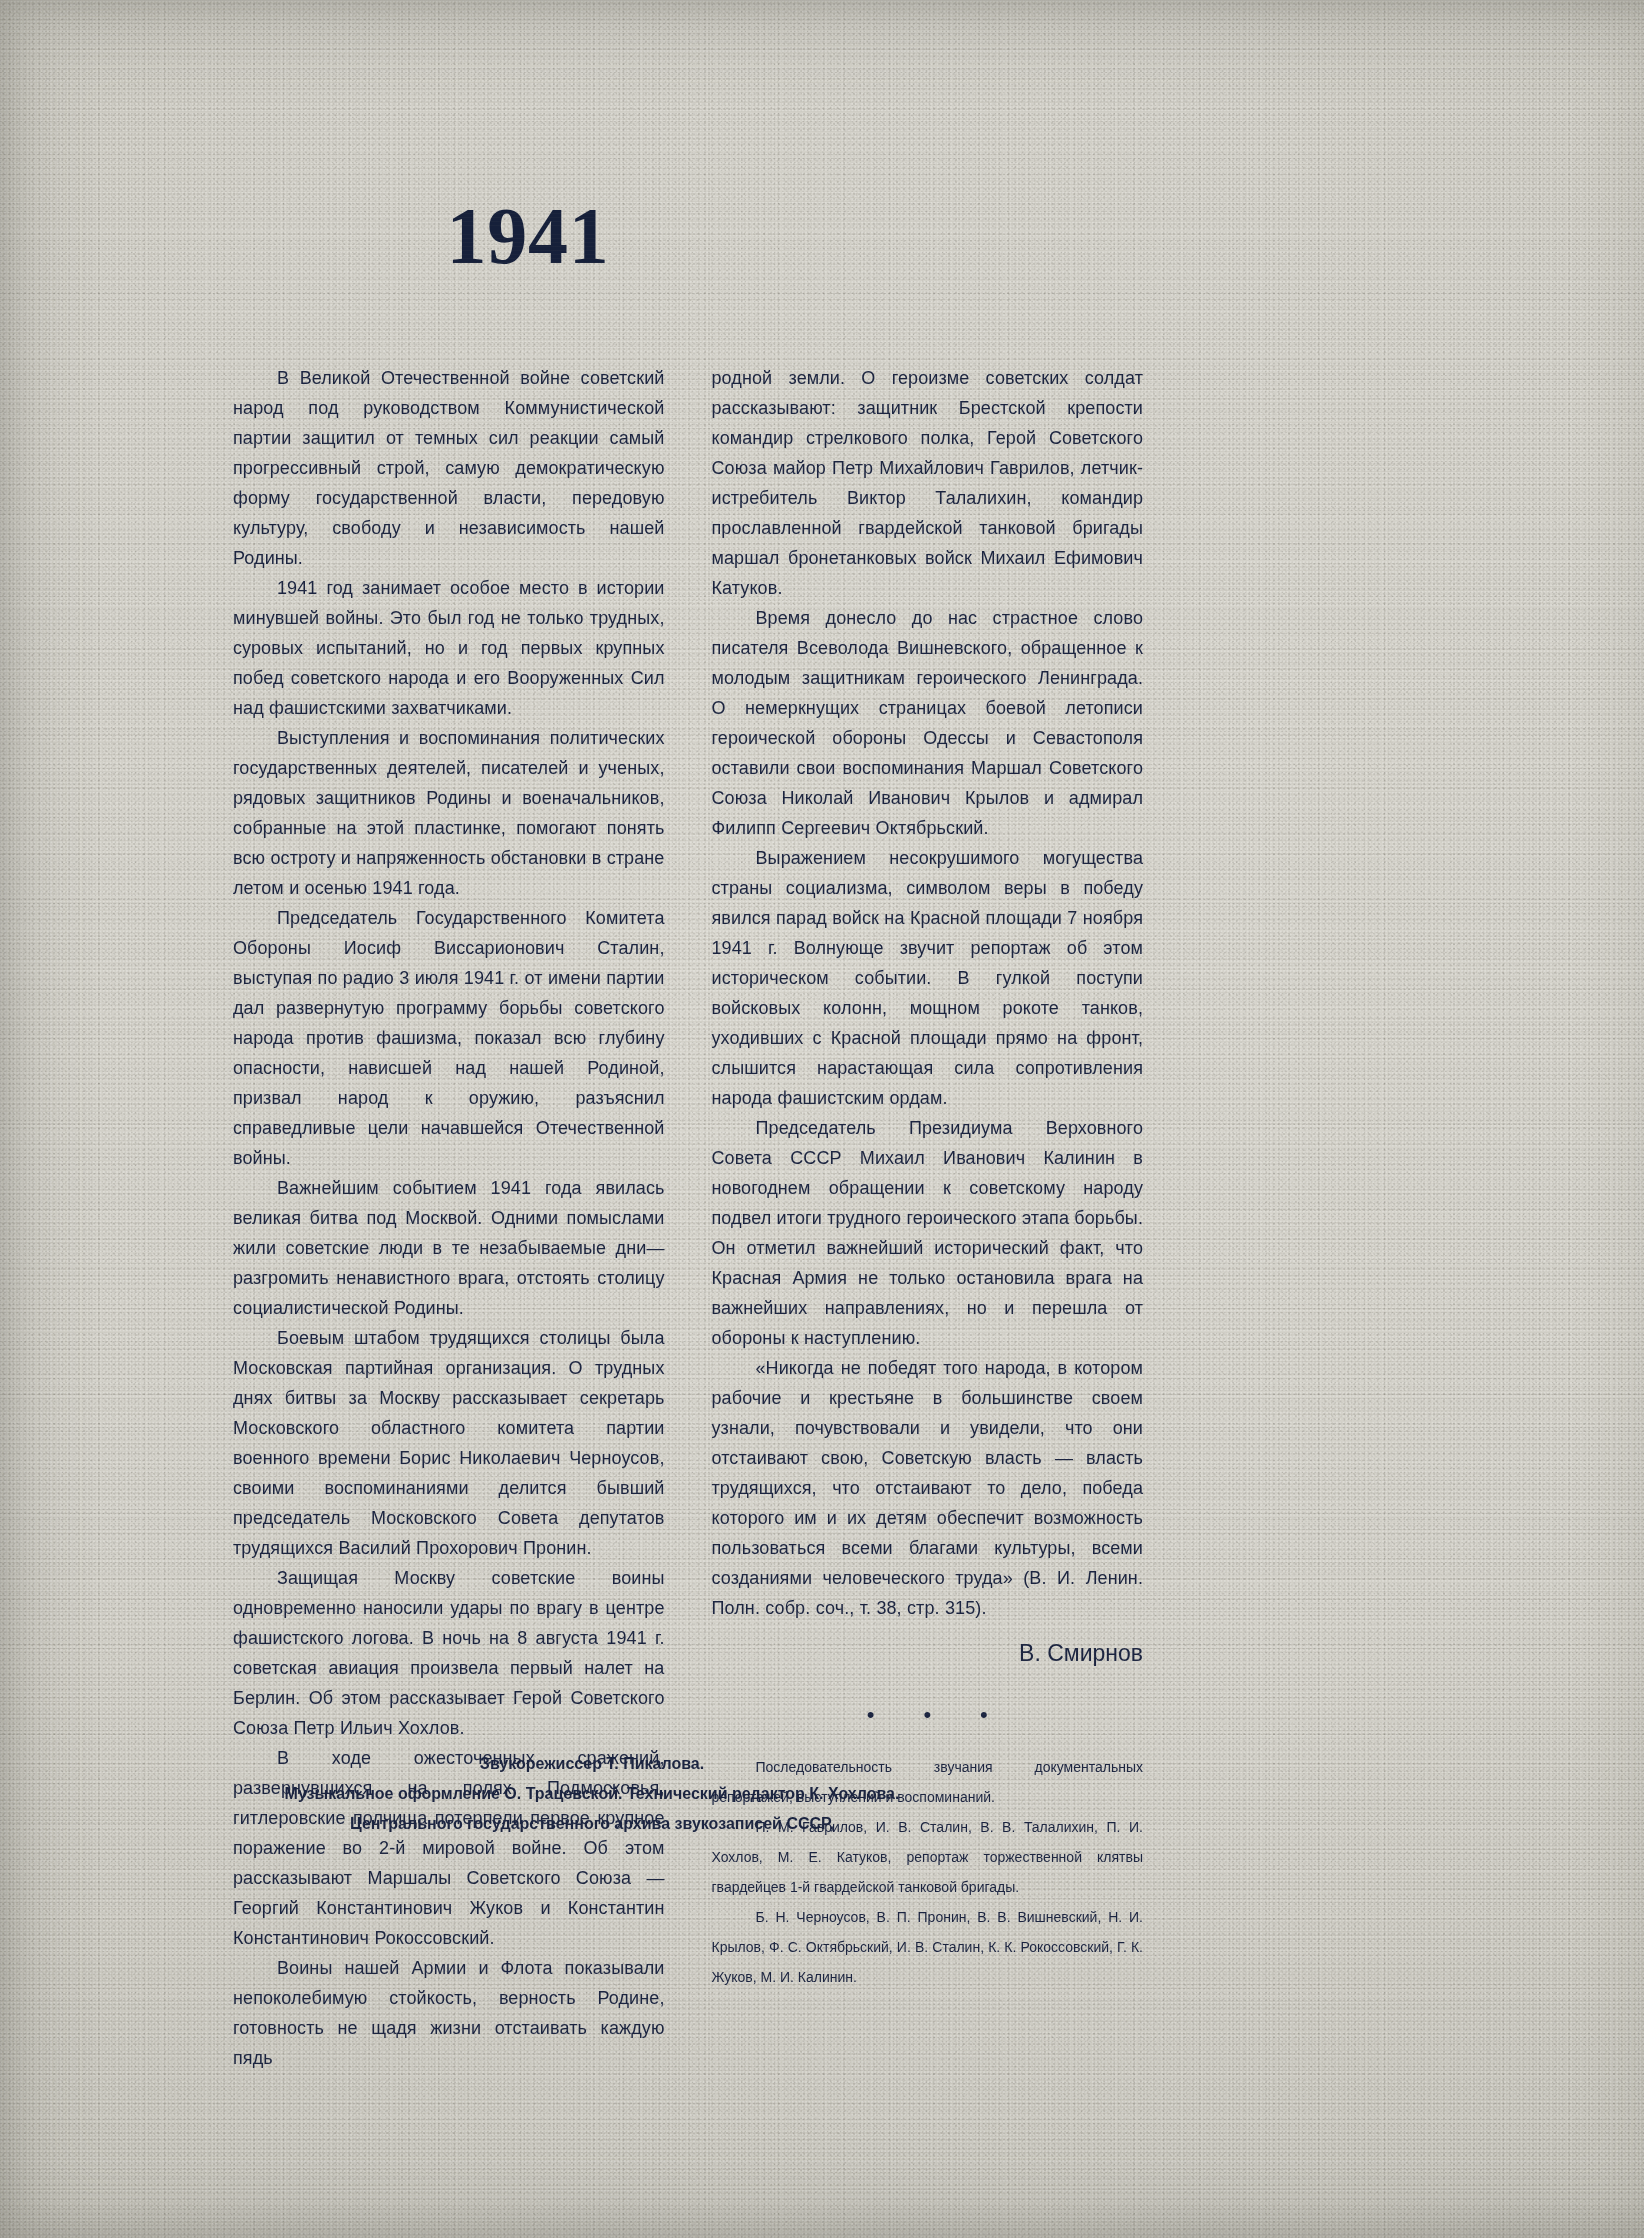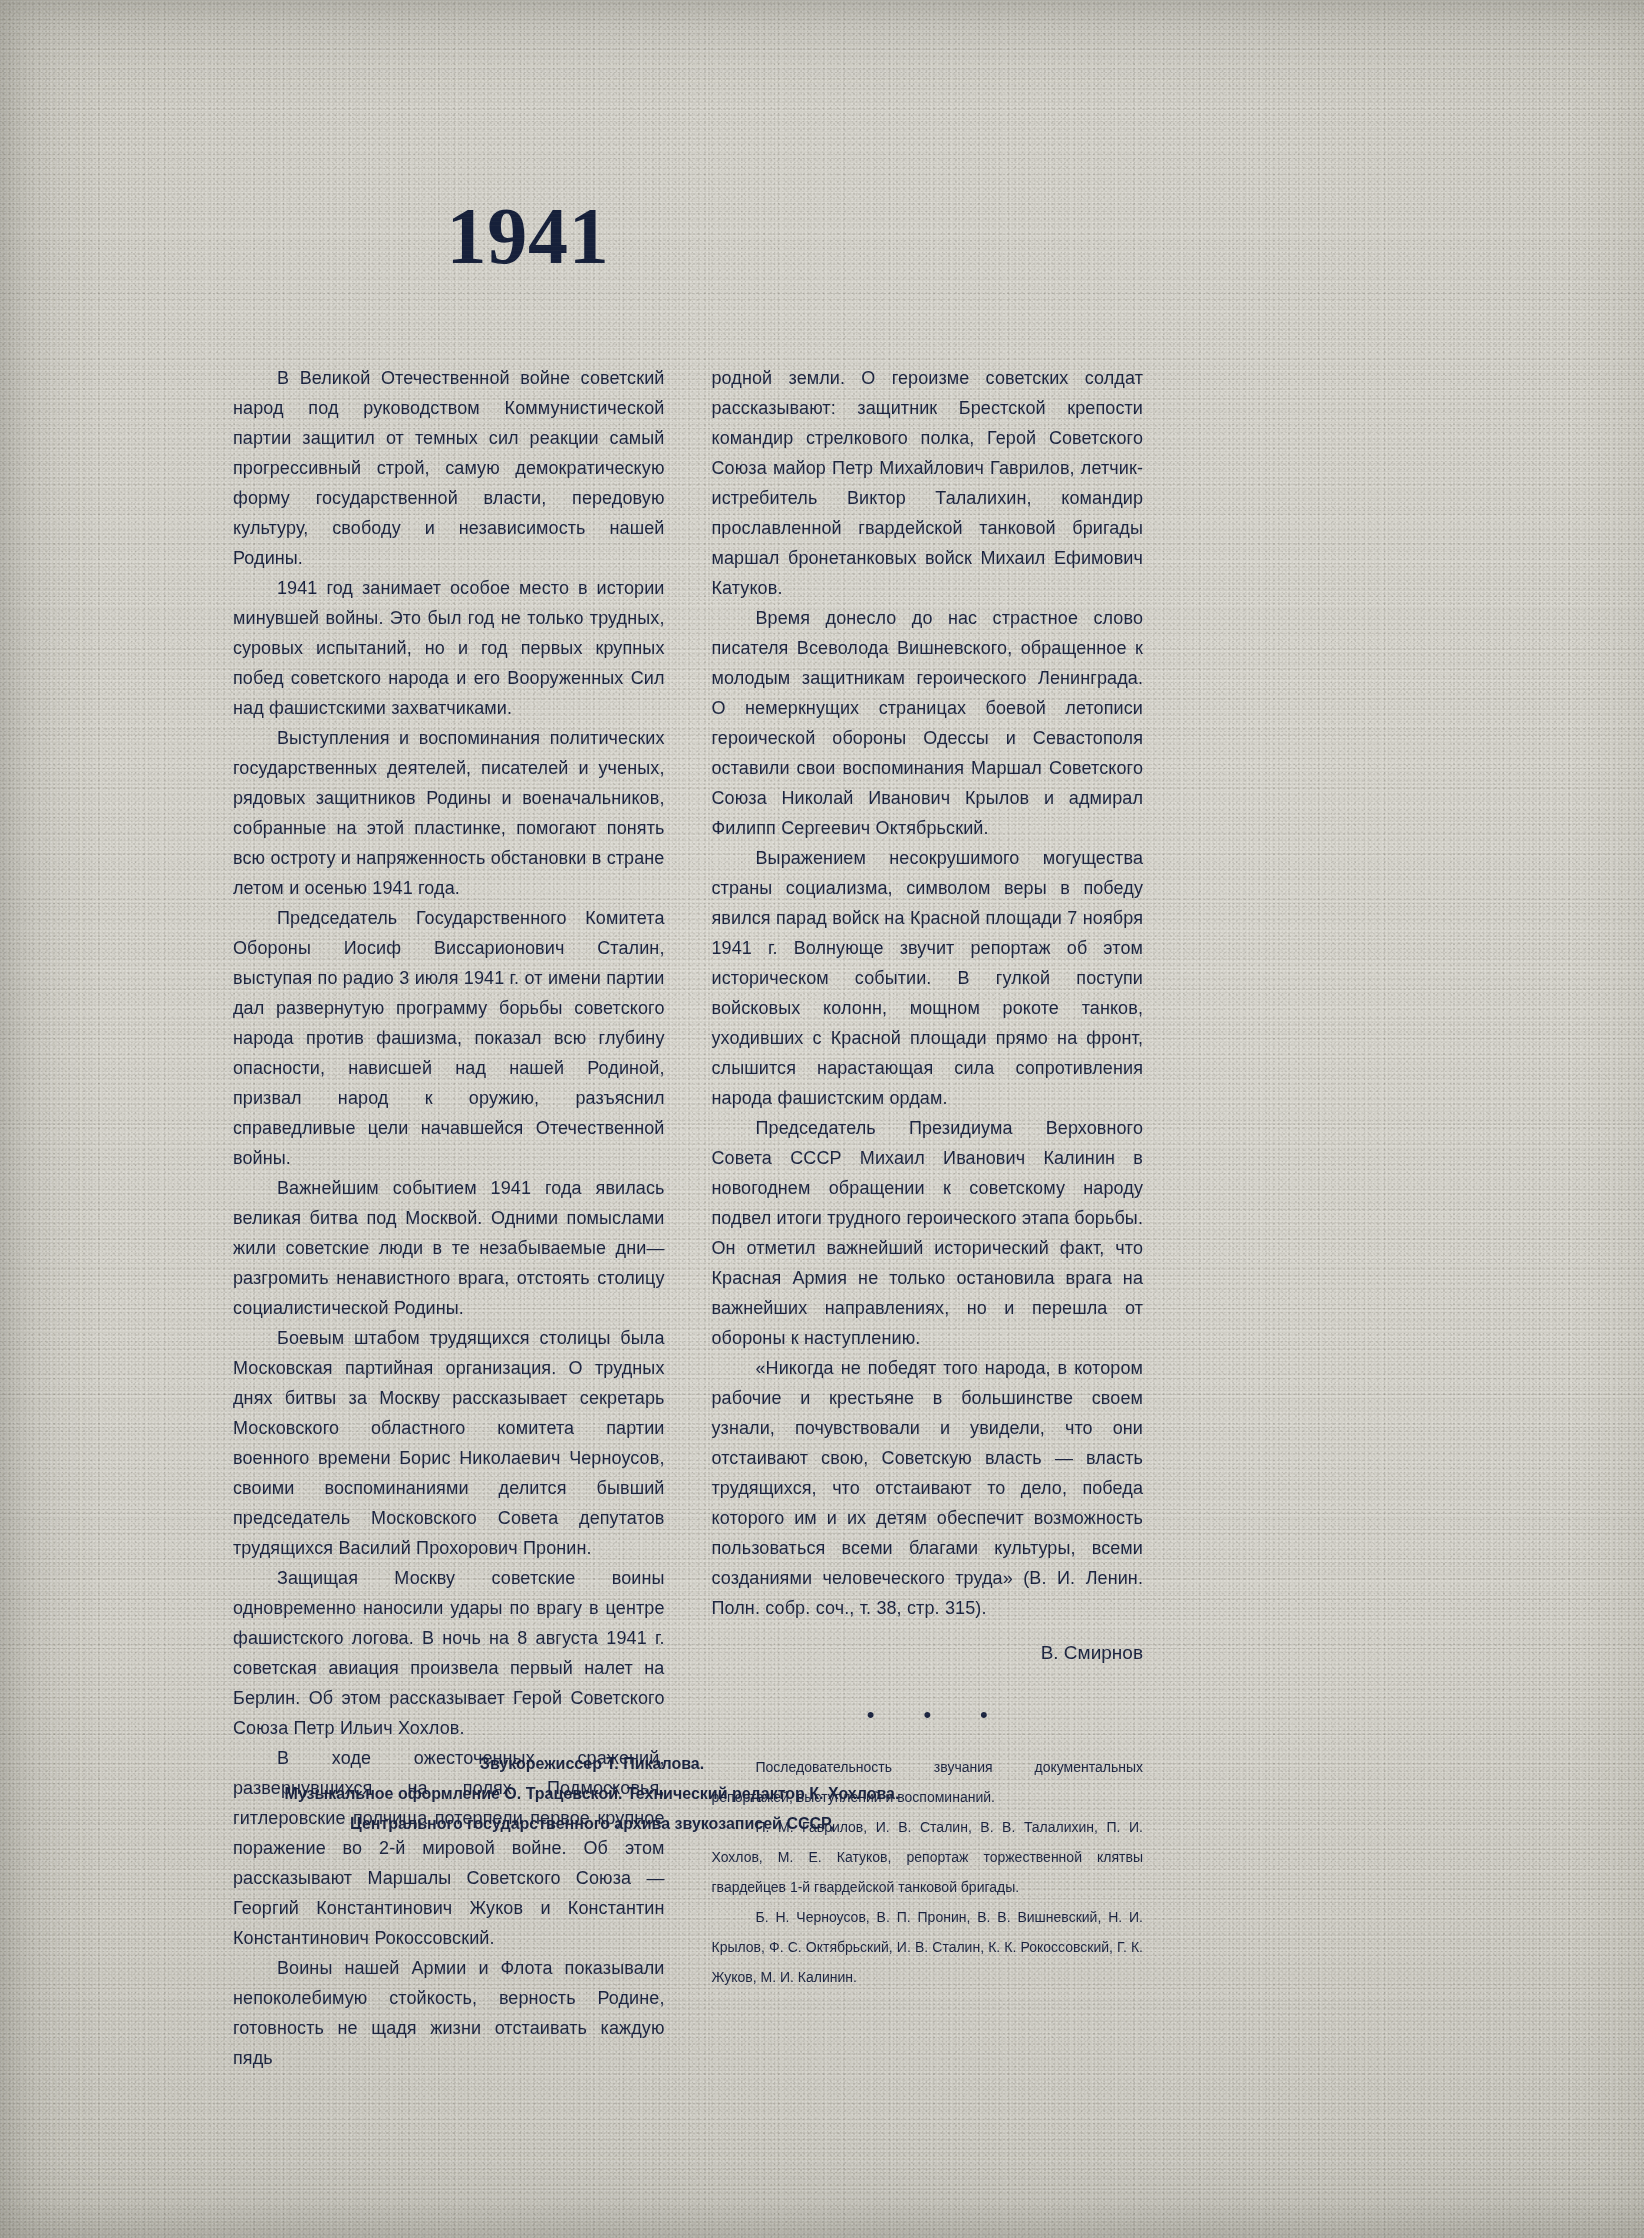--- a/index.html
+++ b/index.html
@@ -102,21 +102,21 @@
     text-indent: 44px;
     color: #1b2440;
     letter-spacing: 0.1px;
     word-spacing: 0.2px;
   }
   p.body.noindent { text-indent: 0; }
 
   
   .signature {
     margin: 15px 0 11px 0;
-    font-size: 19px;
+    font-size: 23px;
     line-height: 30px;
     text-align: right;
     color: #1b2440;
   }
 
   
   .dots {
     margin: 36px 0 26px 0;
     text-align: center;
     font-size: 22px;

